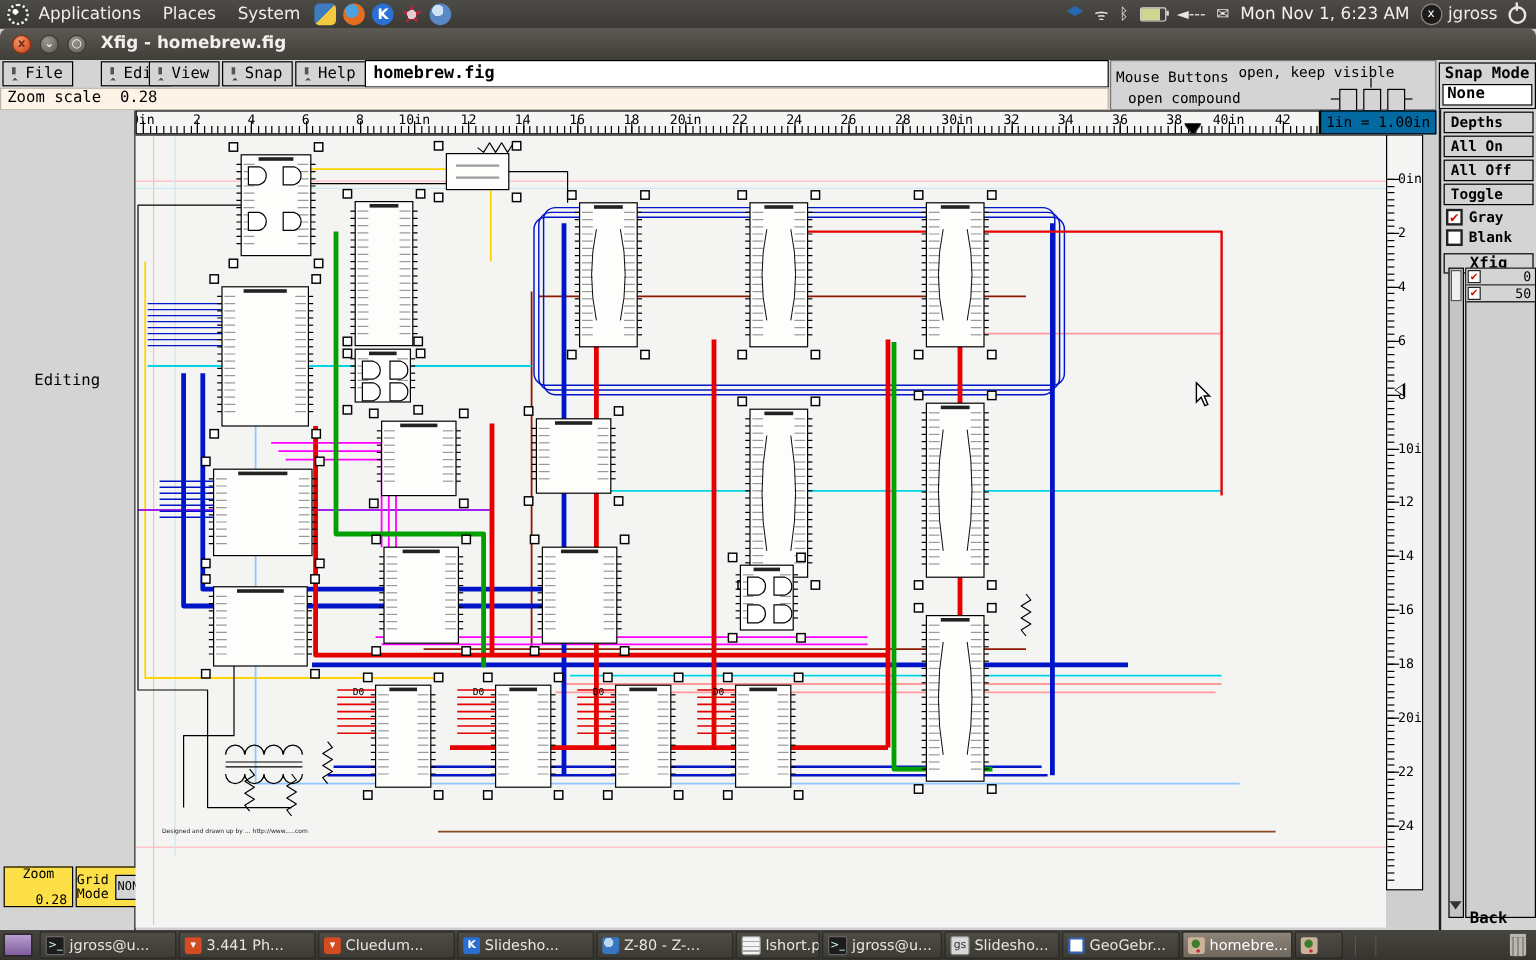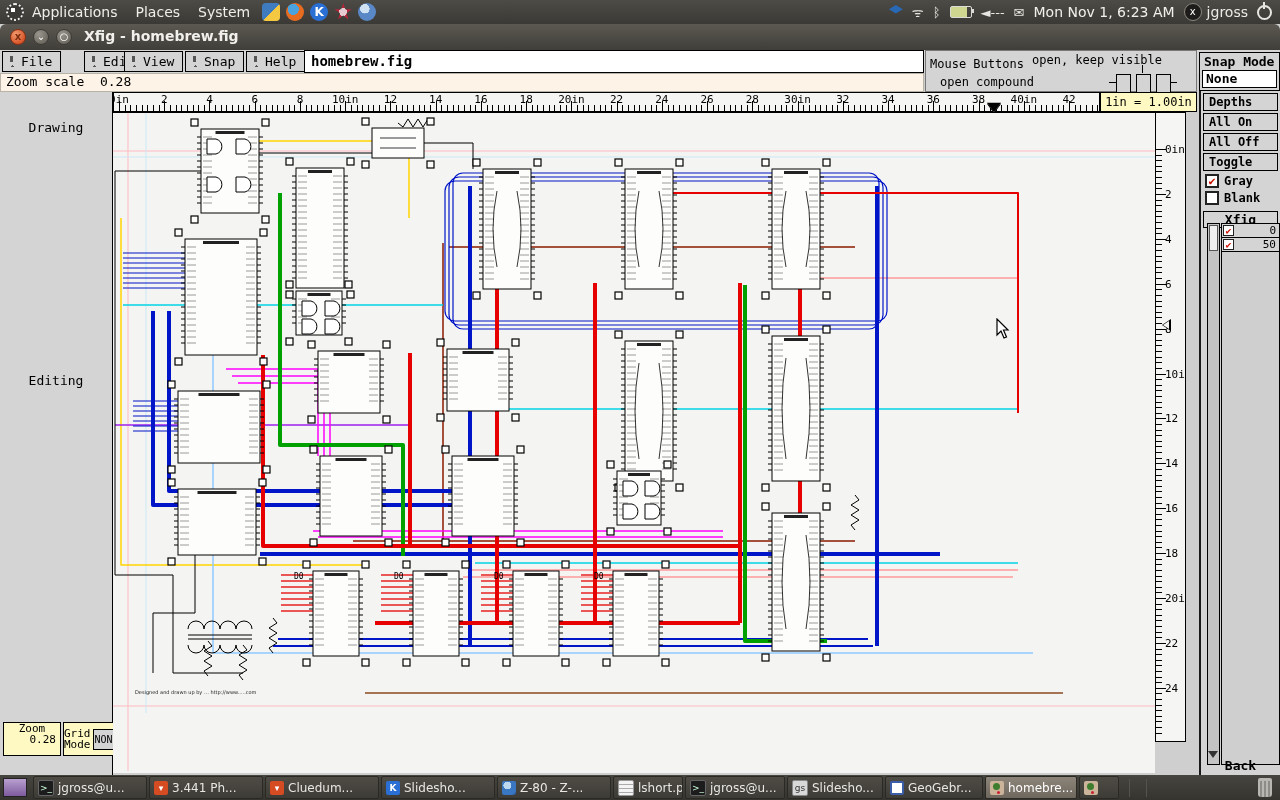--- a/index.html
+++ b/index.html
@@ -61,40 +61,40 @@
     border:1px solid #000;box-sizing:border-box;}
   #snap-title{font-weight:bold;font-size:13px;padding:1px 0 0 4px;}
   #snap-value{margin:1px 2px 0 2px;background:#fff;border:1px solid #000;font-weight:bold;font-size:13px;padding:0 0 0 3px;height:16px;}
   #zoomrow{position:absolute;left:0;top:73px;width:924px;height:19px;background:#fdf3e6;border:1px solid #b9b2a6;
     box-sizing:border-box;font-size:13px;padding-left:5px;}
   
   #topruler{position:absolute;left:113px;top:92px;width:987px;height:20px;background:#f5f5f4;
     border:1px solid #000;box-sizing:border-box;overflow:hidden;}
   .tr-label{position:absolute;top:0;font-size:11px;transform:translateX(-50%);}
   .tr-tick{position:absolute;bottom:0;width:1px;background:#000;}
-  #scale-ind{position:absolute;left:1100px;top:92px;width:97px;height:20px;background:#fef9c3;
+  #scale-ind{position:absolute;left:1100px;top:92px;width:97px;height:20px;background:#0369a1;
     border:1px solid #000;box-sizing:border-box;font-size:12px;text-align:center;padding-top:2px;}
   #rightruler{position:absolute;left:1155px;top:112px;width:31px;height:630px;background:#f5f5f4;
     border:1px solid #000;box-sizing:border-box;overflow:hidden;}
   .rr-label{position:absolute;left:9px;font-size:11px;transform:translateY(-50%);}
   .rr-tick{position:absolute;left:0;height:1px;background:#000;}
   #tr-marker{position:absolute;left:988px;top:104px;width:0;height:0;
     border:6px solid transparent;border-top:8px solid #f5f5f4;filter:drop-shadow(0 1px 0 #000);}
   #tr-marker:after{content:"";position:absolute;left:-6px;top:-8px;width:0;height:0;border:6px solid transparent;border-top:8px solid #000;transform:scale(1.18);z-index:-1;}
   #rr-marker{position:absolute;left:1156px;top:319px;width:0;height:0;
     border:6px solid transparent;border-right:9px solid #000;}
   #rr-marker:after{content:"";position:absolute;left:-3px;top:-4px;width:0;height:0;border:4px solid transparent;border-right:6px solid #f5f5f4;}
   
   #toolbar{position:absolute;left:0;top:92px;width:113px;height:683px;background:#d4d4d4;border-right:1px solid #000;box-sizing:border-box;}
   .tb-header{text-align:center;font-size:13px;font-family:"DejaVu Sans Mono",monospace;}
   #drawing-header{padding:28px 0 20px 0;}
   #editing-header{padding:22px 0 14px 0;}
   .tool-grid{position:relative;margin-left:2px;}
-  .tool{position:absolute;width:35px;height:31px;background:#fef9c3;border:1px solid #000;box-sizing:border-box;
-    display:flex;flex-direction:column;align-items:center;justify-content:flex-start;font-family:"DejaVu Sans Mono",monospace;}
+  .tool{position:absolute;width:35px;height:31px;background:#fde047;border:1px solid #000;box-sizing:border-box;
+    display:flex;flex-direction:column;align-items:center;justify-content:space-between;font-family:"DejaVu Sans Mono",monospace;}
   #zoom-btn{position:absolute;left:3px;top:630px;width:58px;height:34px;}
   #grid-btn{position:absolute;left:63px;top:630px;width:62px;height:34px;display:flex;flex-direction:row;align-items:center;}
   .small2{font-size:11px;line-height:11px;font-family:"DejaVu Sans Mono",monospace;}
   #grid-none{border:1px solid #000;font-size:10px;padding:4px 1px;margin-left:2px;background:#d4d4d4;}
   
   #canvas{position:absolute;left:113px;top:112px;width:1042px;height:660px;background:#f4f4f3;overflow:hidden;border-top:1px solid #000;}
   #cursor{position:absolute;left:995px;top:318px;z-index:50;}
   
   #rightpanel{position:absolute;left:1199px;top:91px;width:81px;height:684px;background:#d4d4d4;border-left:2px solid #1a1a1a;box-sizing:border-box;}
   .rp-btn{margin:2px 2px 0 2px;border:1px solid #000;background:#d4d4d4;font-family:"DejaVu Sans Mono",monospace;
@@ -566,21 +566,20 @@
       <div class="rr-label mono" style="top: 485px;">20in</div>
       <div class="rr-tick" style="top: 529.9px; width: 10px;"></div>
       <div class="rr-label mono" style="top: 529.9px;">22</div>
       <div class="rr-tick" style="top: 574.8px; width: 10px;"></div>
       <div class="rr-label mono" style="top: 574.8px;">24</div>
     </div>
   <div id="tr-marker"></div>
   <div id="rr-marker"></div>
 
   <div id="toolbar">
-    <div class="tb-header" id="drawing-header">Drawing</div>
     <div class="tool-grid" id="drawing-grid" style="height: 196px;"></div>
     <div class="tb-header" id="editing-header">Editing</div>
     <div class="tool-grid" id="editing-grid" style="height: 295px;"></div>
     <div class="tool" id="zoom-btn">
       <span class="small2">Zoom</span>
       <span class="small2" style="align-self:flex-end;padding-right:4px;">0.28</span>
     </div>
     <div class="tool" id="grid-btn">
       <span style="display:flex;flex-direction:column;">
         <span class="small2">Grid</span>

